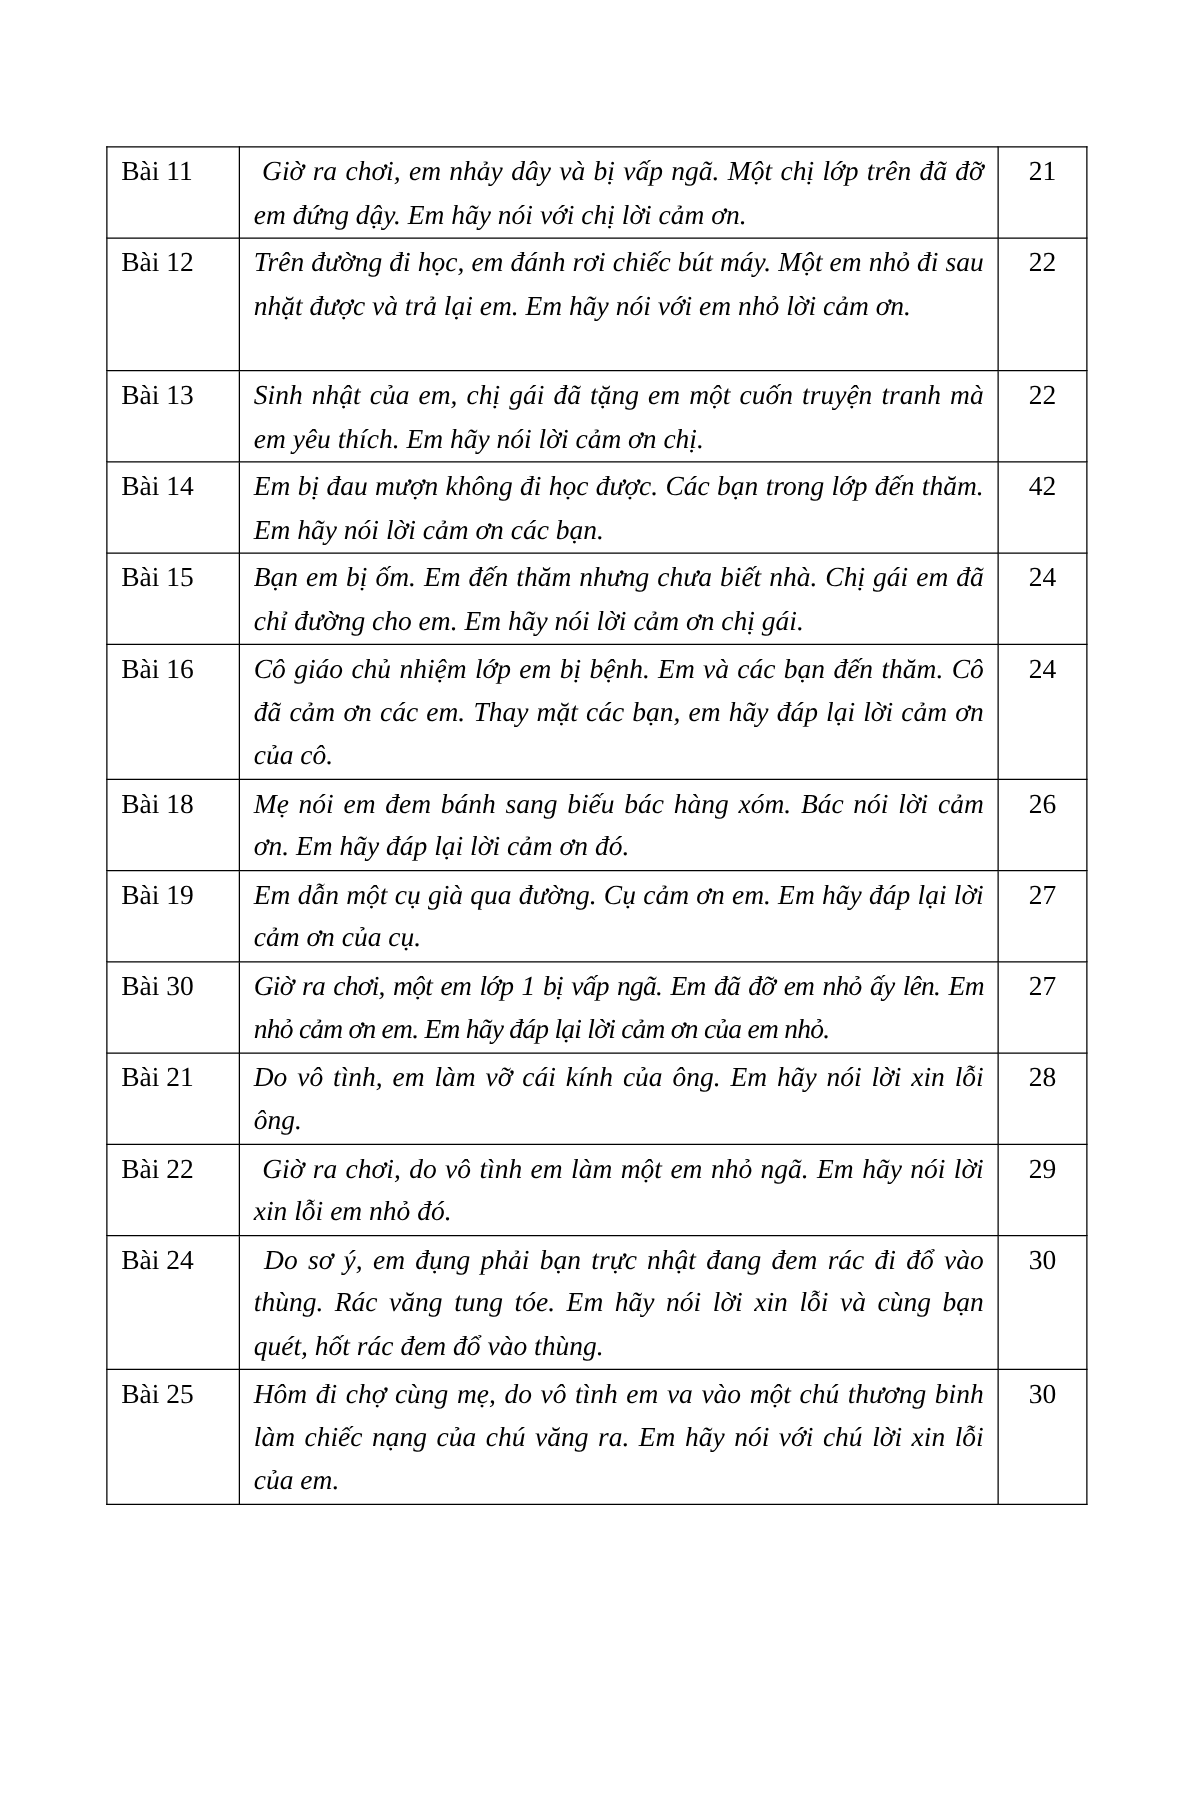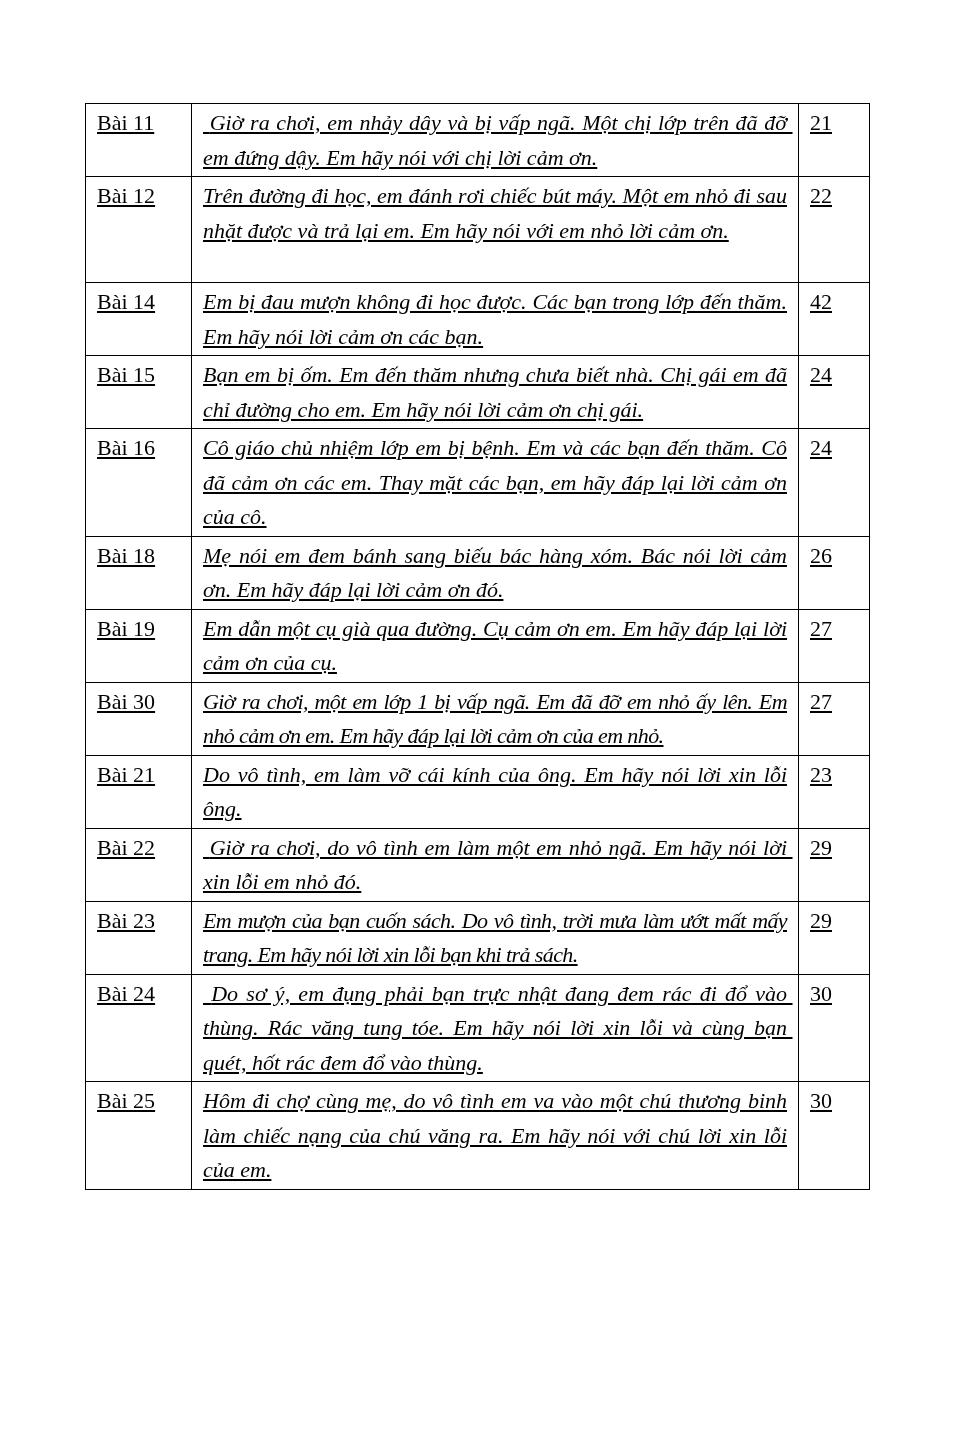--- a/index.html
+++ b/index.html
@@ -1,29 +1,29 @@
 <!DOCTYPE html>
 <html><head>
 <meta charset="utf-8">
 <style>
   html, body { margin: 0; padding: 0; background: #ffffff; }
   body { width: 959px; height: 1443px; position: relative; overflow: hidden; font-family: "Liberation Serif", serif; color: #000; }
   .page { position: absolute; left: 0; top: 0; width: 959px; height: 1443px; background: #fff; }
   table.exercises {
-    position: absolute; left: 85px; top: 103px;
-    width: 784px; border-collapse: collapse; table-layout: fixed; text-decoration: underline;
+    position: absolute; left: 85px; top: 117px;
+    width: 784px; border-collapse: collapse; table-layout: fixed;
   }
   table.exercises td {
     border: 1px solid #000; vertical-align: top;
     font-size: 22px; line-height: 34.5px;
     padding: 2px 11px 1px 11px;
   }
   td.col-num { width: 84px; padding-left: 11px; }
   td.col-desc { font-style: italic; text-align: justify; text-align-last: left; padding-left: 11px; padding-right: 11px; letter-spacing: 0px; }
-  td.col-page { width: 48px; text-align: left; padding-left: 0; padding-right: 0; margin-top: 28px; }
+  td.col-page { width: 48px; text-align: center; padding-left: 0; padding-right: 0; margin-top: 28px; }
   col.c1 { width: 106px; }
   col.c2 { width: 607px; }
   col.c3 { width: 71px; }
 </style>
 </head>
 <body>
 
 <div class="page">
   <table class="exercises">
     <colgroup>
@@ -33,20 +33,25 @@
       </colgroup>
     <tbody>
       <tr style="height:73px">
         <td class="col-num">Bài 11</td>
         <td class="col-desc" style="white-space:pre-wrap"> Giờ ra chơi, em nhảy dây và bị vấp ngã. Một chị lớp trên đã đỡ em đứng dậy. Em hãy nói với chị lời cảm ơn.</td>
         <td class="col-page">21</td>
       </tr>
       <tr style="height:106px">
         <td class="col-num">Bài 12</td>
         <td class="col-desc">Trên đường đi học, em đánh rơi chiếc bút máy. Một em nhỏ đi sau nhặt được và trả lại em. Em hãy nói với em nhỏ lời cảm ơn.</td>
+        <td class="col-page">22</td>
+      </tr>
+      <tr style="height:72px">
+        <td class="col-num">Bài 13</td>
+        <td class="col-desc">Sinh nhật của em, chị gái đã tặng em một cuốn truyện tranh mà em yêu thích. Em hãy nói lời cảm ơn chị.</td>
         <td class="col-page">22</td>
       </tr>
       <tr style="height:72px">
         <td class="col-num">Bài 14</td>
         <td class="col-desc">Em bị đau mượn không đi học được. Các bạn trong lớp đến thăm. Em hãy nói lời cảm ơn các bạn.</td>
         <td class="col-page">42</td>
       </tr>
       <tr style="height:72px">
         <td class="col-num">Bài 15</td>
         <td class="col-desc">Bạn em bị ốm. Em đến thăm nhưng chưa biết nhà. Chị gái em đã chỉ đường cho em. Em hãy nói lời cảm ơn chị gái.</td>
@@ -68,30 +73,25 @@
         <td class="col-page">27</td>
       </tr>
       <tr style="height:72px">
         <td class="col-num">Bài 30</td>
         <td class="col-desc" style="letter-spacing:-0.6px">Giờ ra chơi, một em lớp 1 bị vấp ngã. Em đã đỡ em nhỏ ấy lên. Em nhỏ cảm ơn em. Em hãy đáp lại lời cảm ơn của em nhỏ.</td>
         <td class="col-page">27</td>
       </tr>
       <tr style="height:73px">
         <td class="col-num">Bài 21</td>
         <td class="col-desc">Do vô tình, em làm vỡ cái kính của ông. Em hãy nói lời xin lỗi ông.</td>
-        <td class="col-page">23</td>
+        <td class="col-page">28</td>
       </tr>
       <tr style="height:72px">
         <td class="col-num">Bài 22</td>
         <td class="col-desc" style="white-space:pre-wrap"> Giờ ra chơi, do vô tình em làm một em nhỏ ngã. Em hãy nói lời xin lỗi em nhỏ đó.</td>
-        <td class="col-page">29</td>
-      </tr>
-      <tr style="height:72px">
-        <td class="col-num">Bài 23</td>
-        <td class="col-desc" style="letter-spacing:-0.6px">Em mượn của bạn cuốn sách. Do vô tình, trời mưa làm ướt mất mấy trang. Em hãy nói lời xin lỗi bạn khi trả sách.</td>
         <td class="col-page">29</td>
       </tr>
       <tr style="height:107px">
         <td class="col-num">Bài 24</td>
         <td class="col-desc" style="white-space:pre-wrap"> Do sơ ý, em đụng phải bạn trực nhật đang đem rác đi đổ vào thùng. Rác văng tung tóe. Em hãy nói lời xin lỗi và cùng bạn quét, hốt rác đem đổ vào thùng.</td>
         <td class="col-page">30</td>
       </tr>
       <tr style="height:108px">
         <td class="col-num">Bài 25</td>
         <td class="col-desc">Hôm đi chợ cùng mẹ, do vô tình em va vào một chú thương binh làm chiếc nạng của chú văng ra. Em hãy nói với chú lời xin lỗi của em.</td>

